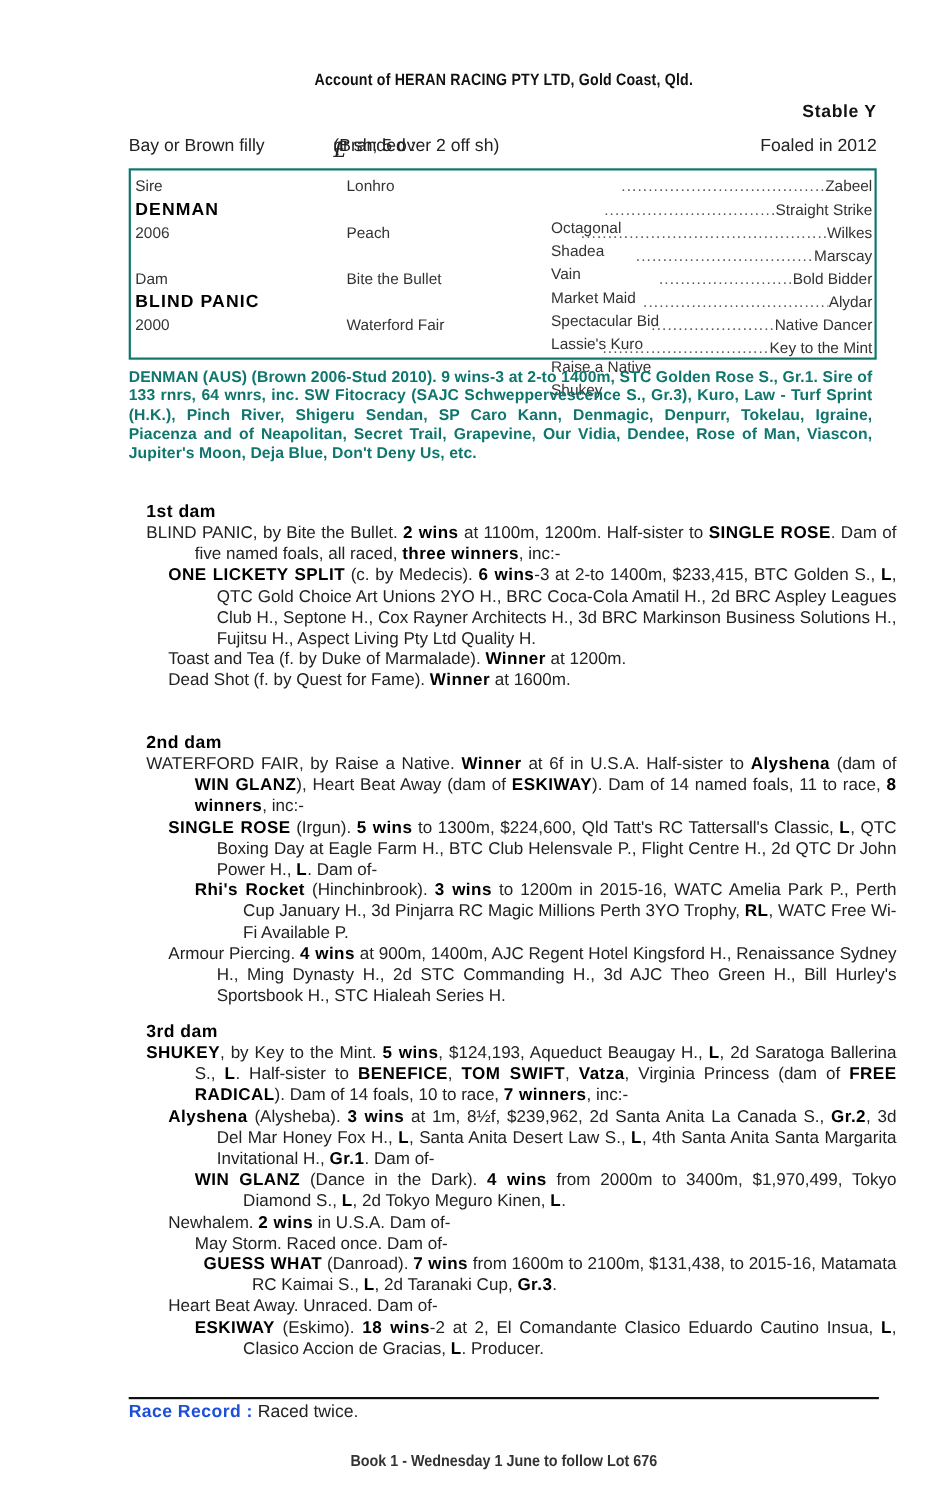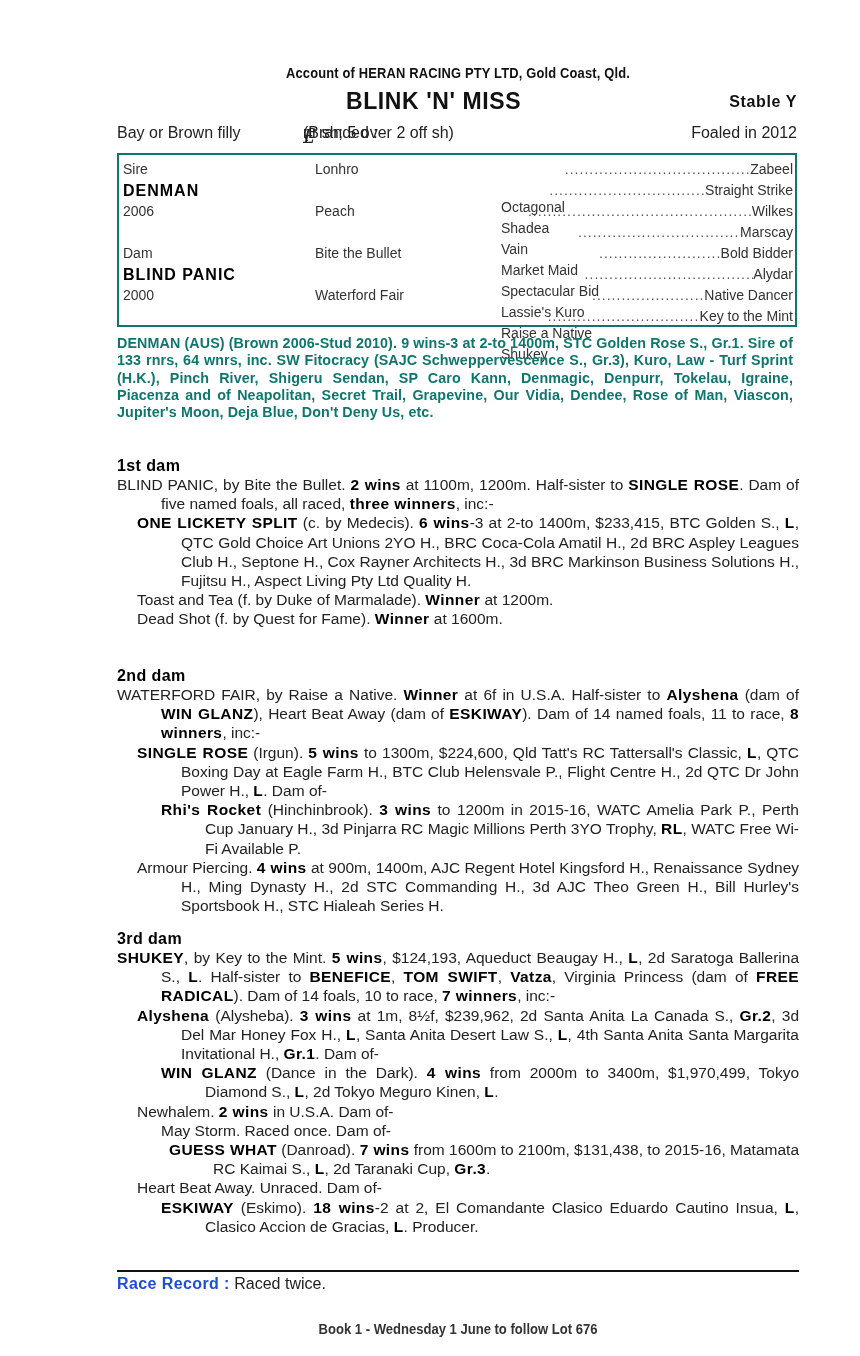--- a/index.html
+++ b/index.html
@@ -31,21 +31,21 @@
   .ped-col3 { position:absolute; left:382px; top:4px; width:292px; font-size:14px; color:#333; }
   .ped-row { height:21px; line-height:21px; display:flex; }
   .ped-row .l { white-space:nowrap;margin-top:38px; }
   .ped-row .dots { flex:1; overflow:hidden; white-space:nowrap; color:#555; letter-spacing:1px; }
   .ped-row .dots::after { content:"................................................................................................"; }
   .ped-row .r { white-space:nowrap; }
 
   .sirenote { position:absolute; top:335px; left:0; width:676px; font-weight:bold; font-size:14.3px;
               line-height:17.3px; text-align:justify; color:#0f766e; letter-spacing:0.1px; }
 
-  .section { position:absolute; left:0; width:682px; font-size:15.5px; line-height:19.2px; color:#222; }
+  .section { position:absolute; left:16px; width:682px; font-size:15.5px; line-height:19.2px; color:#222; }
   .section h3 { margin:0; font-size:16px; font-weight:bold; color:#000; letter-spacing:0.4px; height:18px; line-height:18px; }
   .section p { margin:0; text-align:justify; }
   .section b { color:#000; letter-spacing:0.4px; }
   .lv0 { padding-left:44px; text-indent:-44px; }
   .lv1 { padding-left:64px; text-indent:-44px; }
   .lv2 { padding-left:88px; text-indent:-44px; }
   .lv3 { padding-left:96px; text-indent:-44px; }
   .s1 { top:457px; }
   .s2 { top:667px; }
   .s3 { top:930px; }
@@ -57,21 +57,20 @@
             font-size:14.5px; color:#333; transform:scaleX(0.9); }
 </style>
 </head>
 <body>
 
 <div class="page">
 
   <div class="account">Account of HERAN RACING PTY LTD, Gold Coast, Qld.</div>
 
   <div class="lotline">
-    <span class="horse">BLINK 'N' MISS</span>
     <span class="stable">Stable Y</span>
   </div>
 
   <div class="descline">
     <span class="sex">Bay or Brown filly</span>
     <span class="brand">
         <span>(Branded : </span>
         <span class="brandmark">£</span>
         <span> nr sh; 5 over 2 off sh)</span>
       </span>

